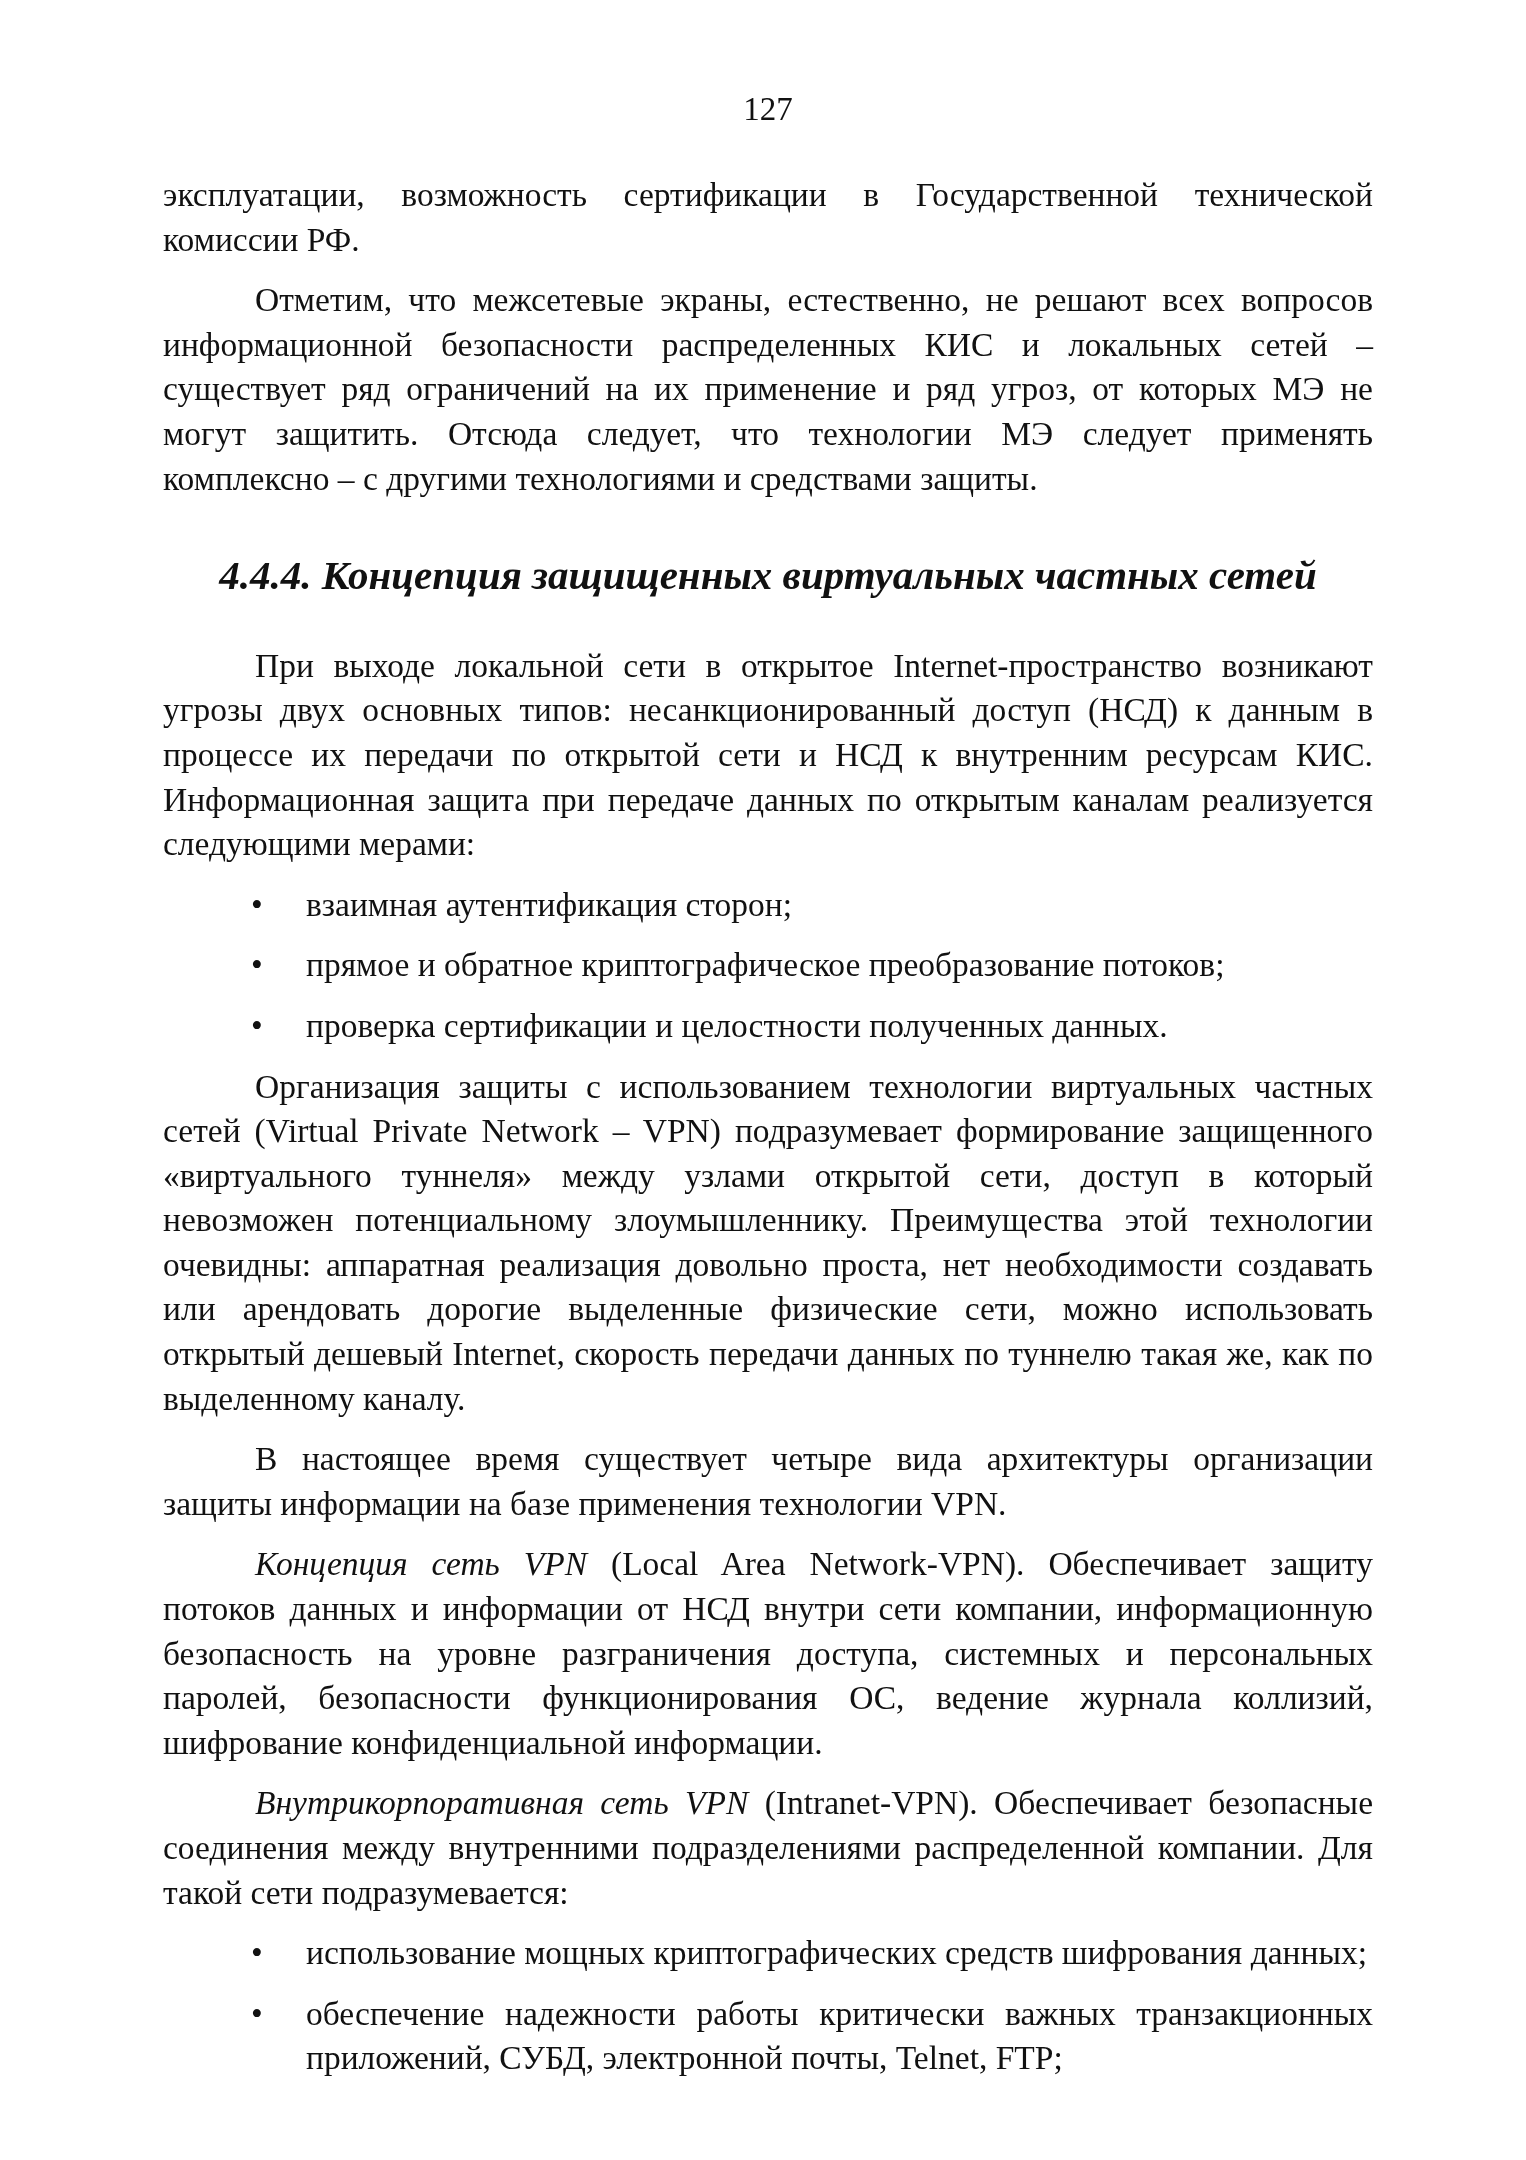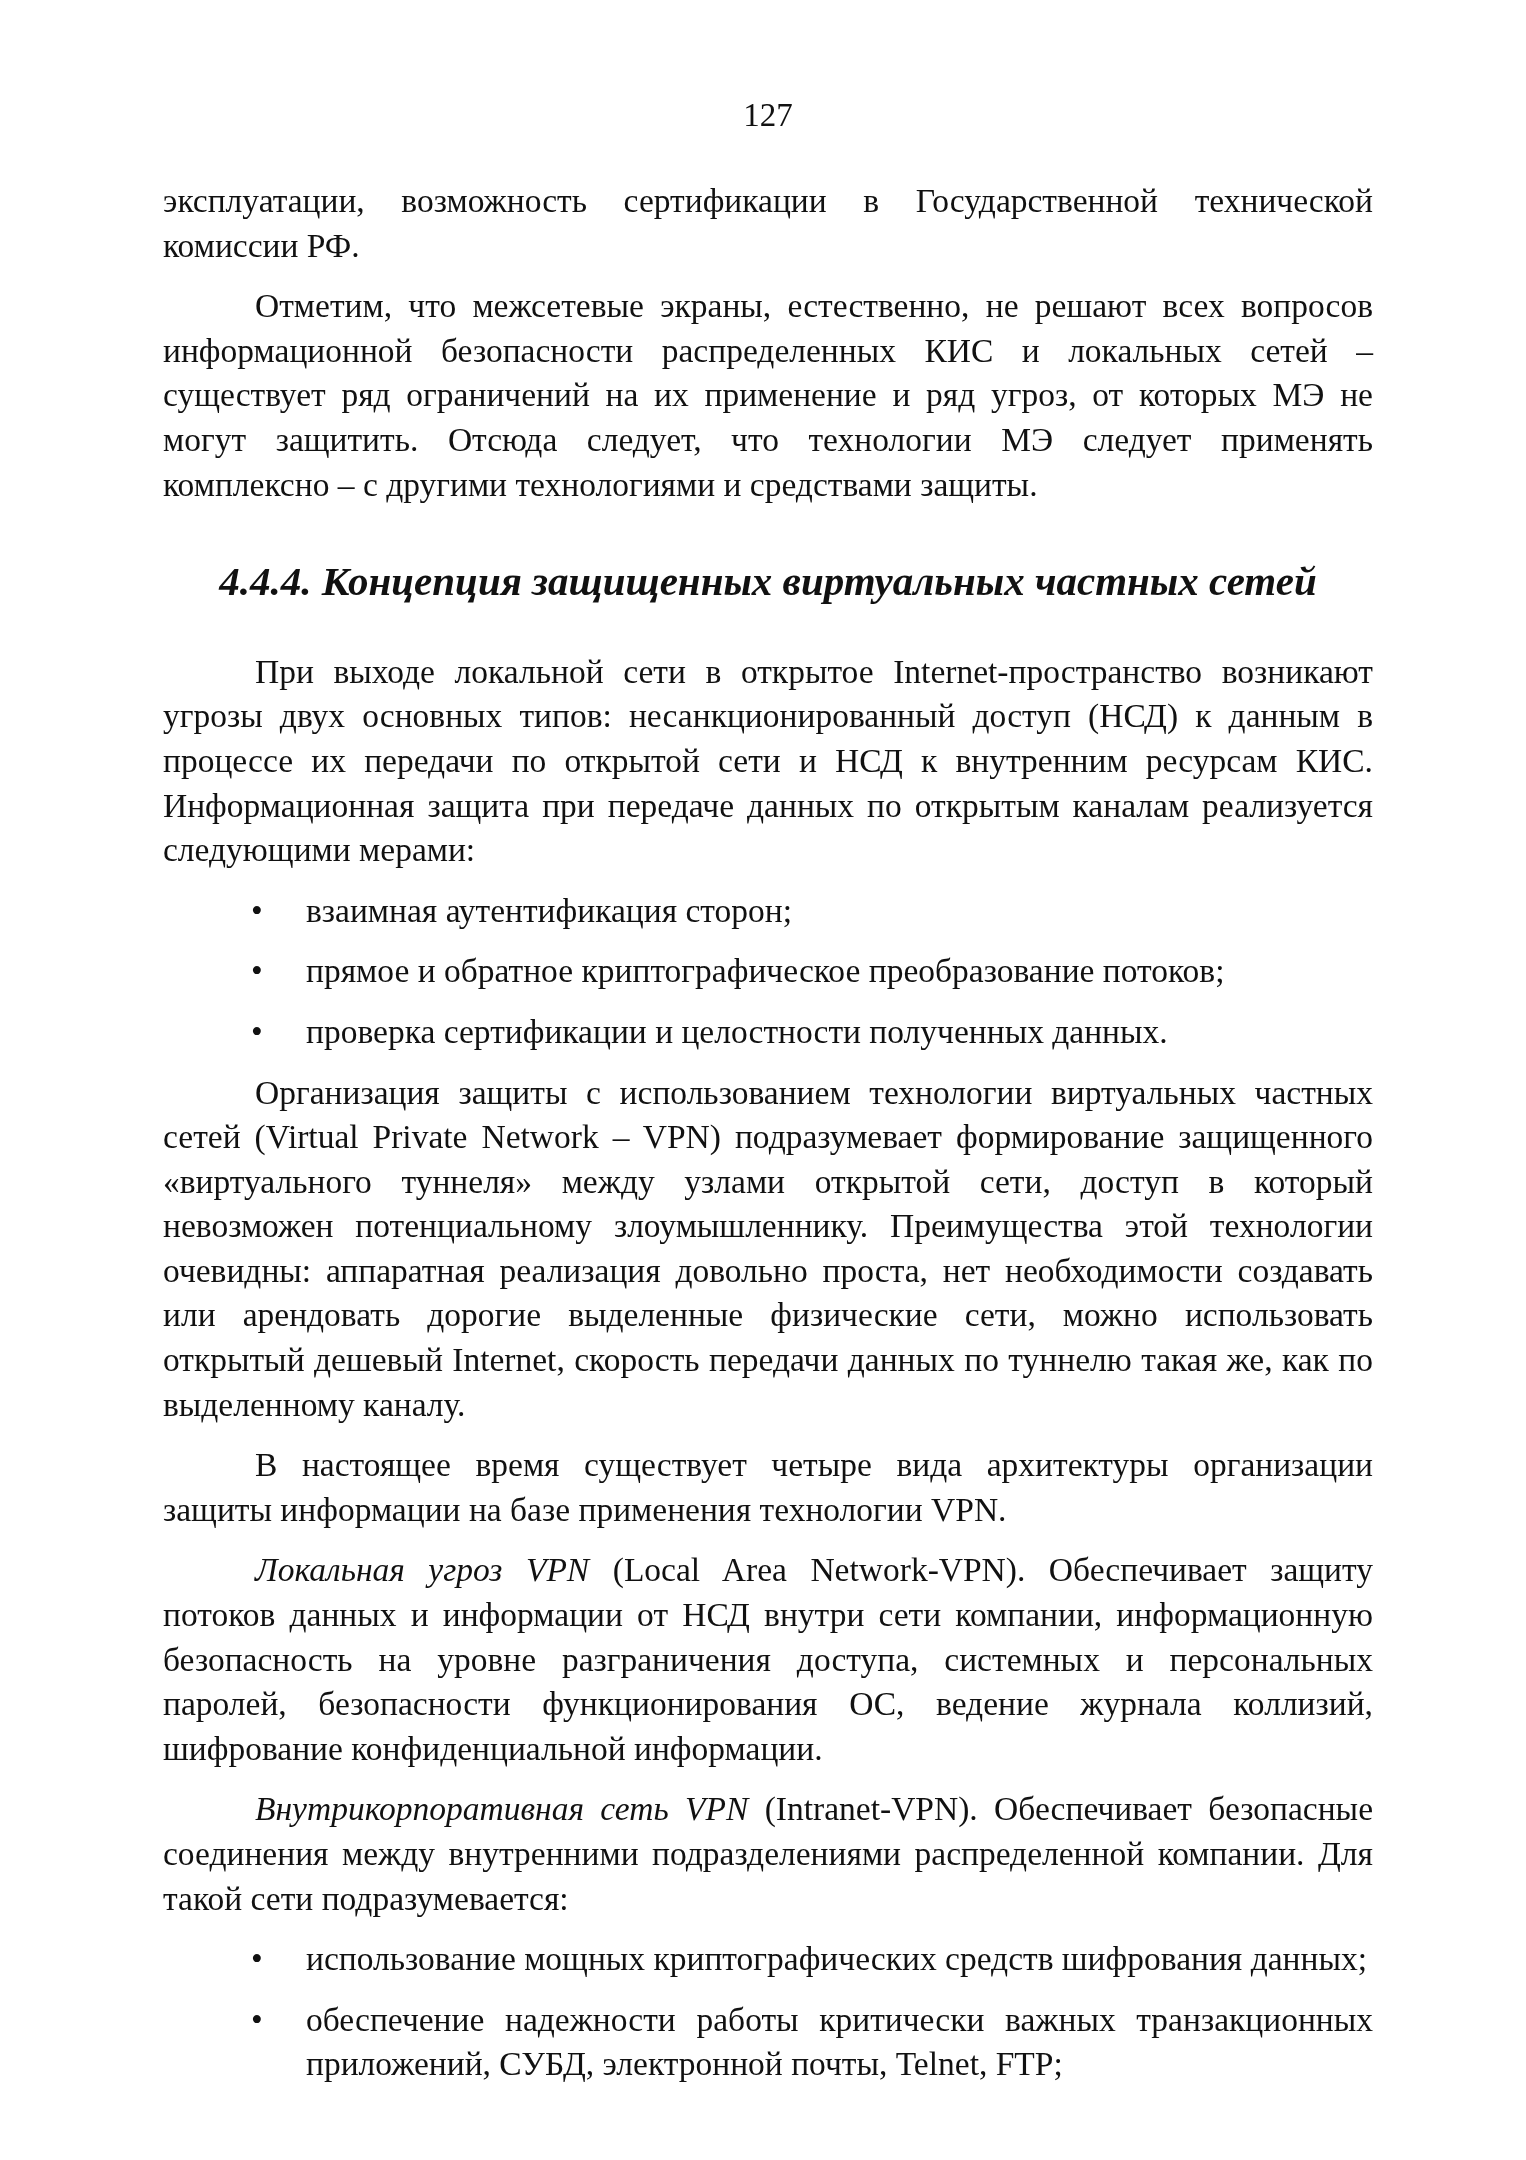--- a/index.html
+++ b/index.html
@@ -11,21 +11,21 @@
     width: 1526px;
     height: 2160px;
     position: relative;
     overflow: hidden;
     font-family: "Liberation Serif", "DejaVu Serif", serif;
     color: #111111;
   }
   .page {
     position: absolute;
     left: 147px;
-    top: 95px;
+    top: 89px;
     width: 1242px;
   }
   .page-number {
     text-align: center;
     font-size: 33px;
     line-height: 40px;
     margin-bottom: 44px;
   }
   p, li, h2 {
     font-size: 33.5px;
@@ -74,19 +74,19 @@
 
   <p class="indent">При выходе локальной сети в открытое Internet-пространство возни­кают угрозы двух основных типов: несанкционированный доступ (НСД) к данным в процессе их передачи по открытой сети и НСД к внутренним ресурсам КИС. Информационная защита при передаче данных по откры­тым каналам реализуется следующими мерами:</p>
   <ul>
     <li><span class="bullet">•</span><span>взаимная аутентификация сторон;</span></li>
     <li><span class="bullet">•</span><span>прямое и обратное криптографическое преобразование потоков;</span></li>
     <li><span class="bullet">•</span><span>проверка сертификации и целостности полученных данных.</span></li>
   </ul>
 
   <p class="indent">Организация защиты с использованием технологии виртуальных частных сетей (Virtual Private Network – VPN) подразумевает формирова­ние защищенного «виртуального туннеля» между узлами открытой сети, доступ в который невозможен потенциальному злоумышленнику. Пре­имущества этой технологии очевидны: аппаратная реализация довольно проста, нет необходимости создавать или арендовать дорогие выделенные физические сети, можно использовать открытый дешевый Internet, ско­рость передачи данных по туннелю такая же, как по выделенному каналу.</p>
   <p class="indent">В настоящее время существует четыре вида архитектуры организа­ции защиты информации на базе применения технологии VPN.</p>
-  <p class="indent"><span class="it">Локальная угроз VPN</span><span> (Local Area Network-VPN). Обеспечивает защи­ту потоков данных и информации от НСД внутри сети компании, инфор­мационную безопасность на уровне разграничения доступа, системных и персональных паролей, безопасности функционирования ОС, ведение журнала коллизий, шифрование конфиденциальной информации.</span></p>
+  <p class="indent"><span class="it">Концепция сеть VPN</span><span> (Local Area Network-VPN). Обеспечивает защи­ту потоков данных и информации от НСД внутри сети компании, инфор­мационную безопасность на уровне разграничения доступа, системных и персональных паролей, безопасности функционирования ОС, ведение журнала коллизий, шифрование конфиденциальной информации.</span></p>
   <p class="indent"><span class="it">Внутрикорпоративная сеть VPN</span><span> (Intranet-VPN). Обеспечивает без­опасные соединения между внутренними подразделениями распределен­ной компании. Для такой сети подразумевается:</span></p>
   <ul>
     <li><span class="bullet">•</span><span>использование мощных криптографических средств шифрования данных;</span></li>
     <li><span class="bullet">•</span><span>обеспечение надежности работы критически важных транзакци­онных приложений, СУБД, электронной почты, Telnet, FTP;</span></li>
   </ul>
 </div>
 
 </body></html>

